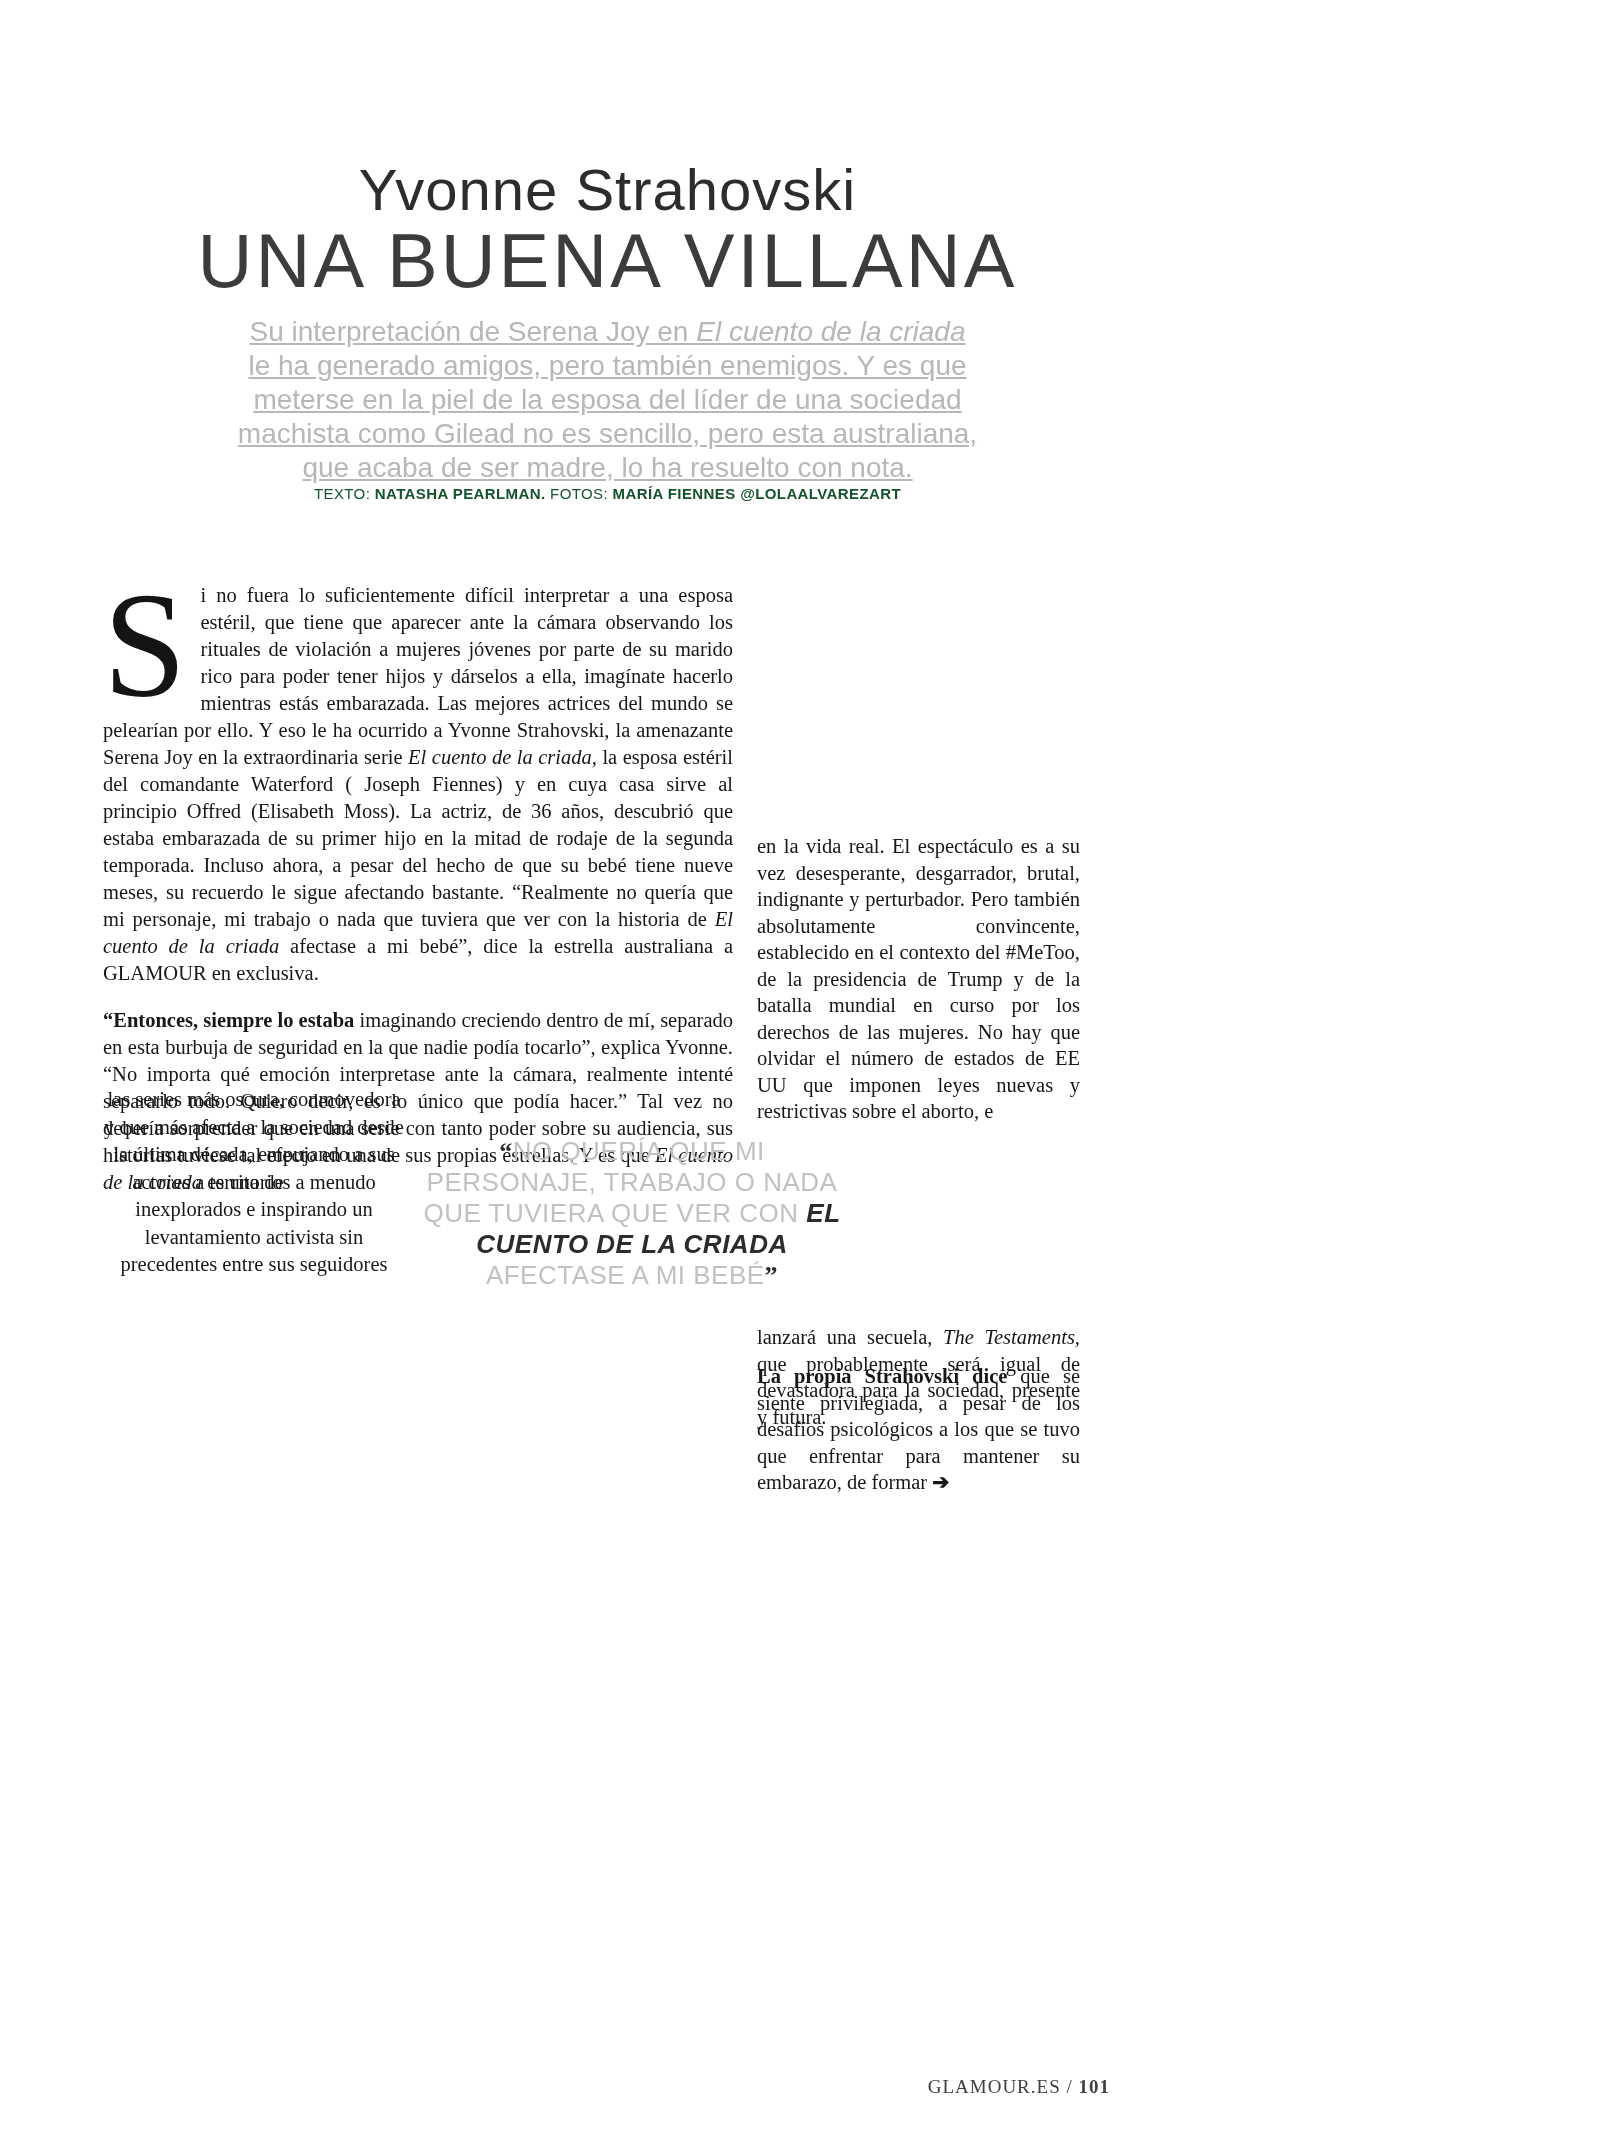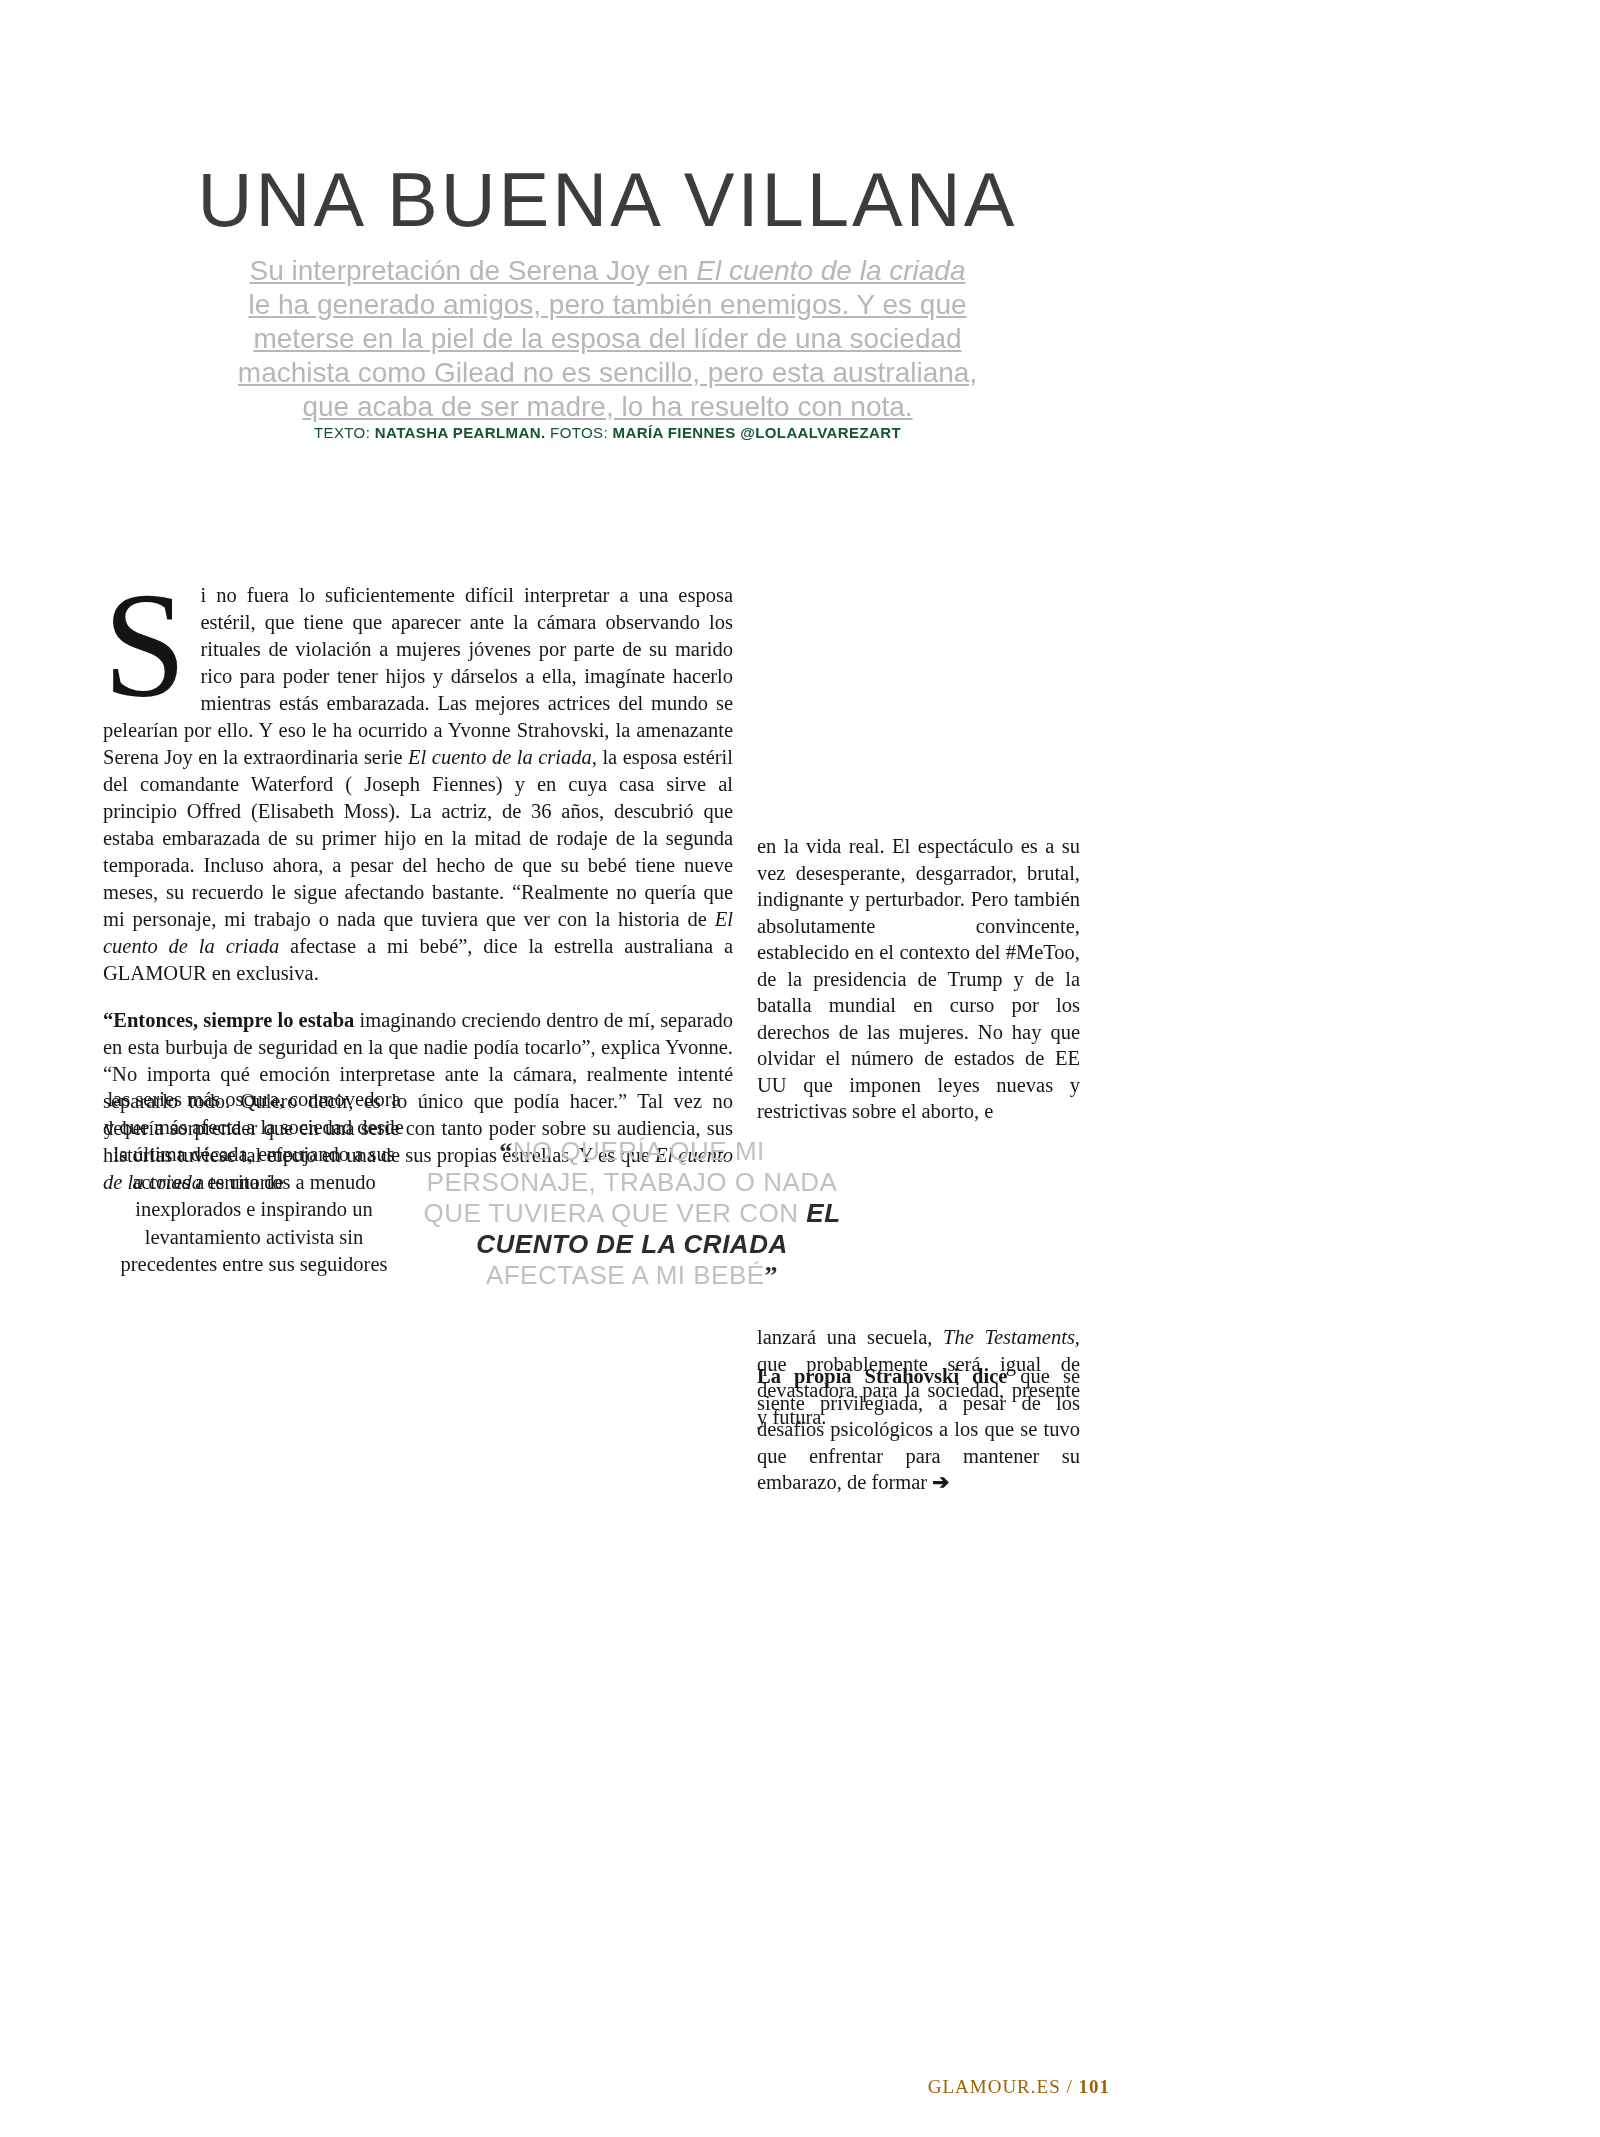--- a/index.html
+++ b/index.html
@@ -40,29 +40,30 @@
   .pullquote .em { color:#2c2c2e; font-weight:700; font-style:italic; }
 
   .right1 { position:absolute; left:757px; top:833px; width:323px; line-height:26.5px; }
   .right2 { position:absolute; left:857px; top:1082px; width:223px; line-height:26.5px; }
   .right3 { position:absolute; left:757px; top:1324px; width:323px; line-height:26.5px; }
   .final  { position:absolute; left:757px; top:1363px; width:323px; line-height:26.5px; }
   .arrow  { font-weight:700; }
 
   
   .footer { position:absolute; left:700px; top:2076px; width:410px; text-align:right;
-            font-size:19px; letter-spacing:1px; color:#a16207; }
+            font-size:19px; letter-spacing:1px; color:#404040; }
   .footer .num { font-weight:700; }
 </style>
 </head>
 <body>
 
 <div class="page">
 
   <div class="header">
+    <div class="title">Yvonne Strahovski</div>
     <div class="headline">UNA BUENA VILLANA</div>
     <div class="standfirst">
       <span>Su interpretación de Serena Joy en </span><span class="it">El cuento de la criada</span><span> le ha generado amigos, pero también enemigos. Y es que meterse en la piel de la esposa del líder de una sociedad machista como Gilead no es sencillo, pero esta australiana, que acaba de ser madre, lo ha resuelto con nota.</span>
     </div>
     <div class="byline">
       <span>TEXTO: </span><span class="b">NATASHA PEARLMAN.</span><span>  FOTOS: </span><span class="b">MARÍA FIENNES @LOLAALVAREZART</span>
     </div>
   </div>
 
   <div class="leftcol body-serif">

